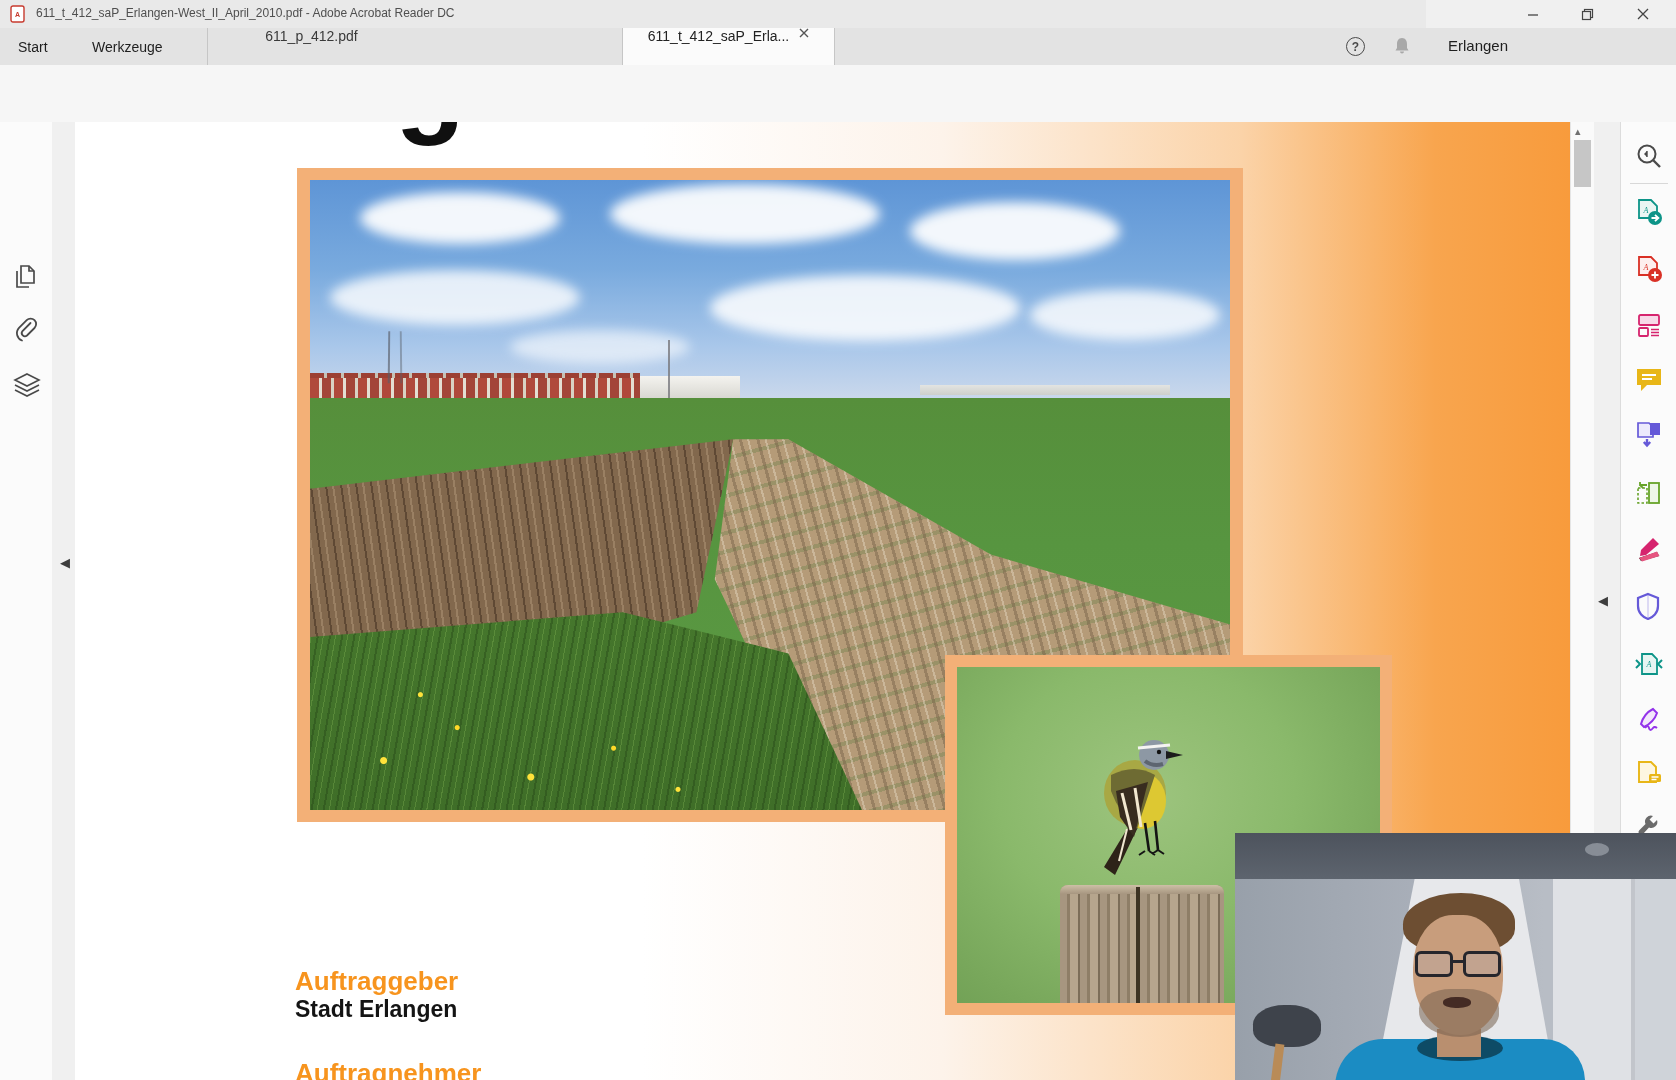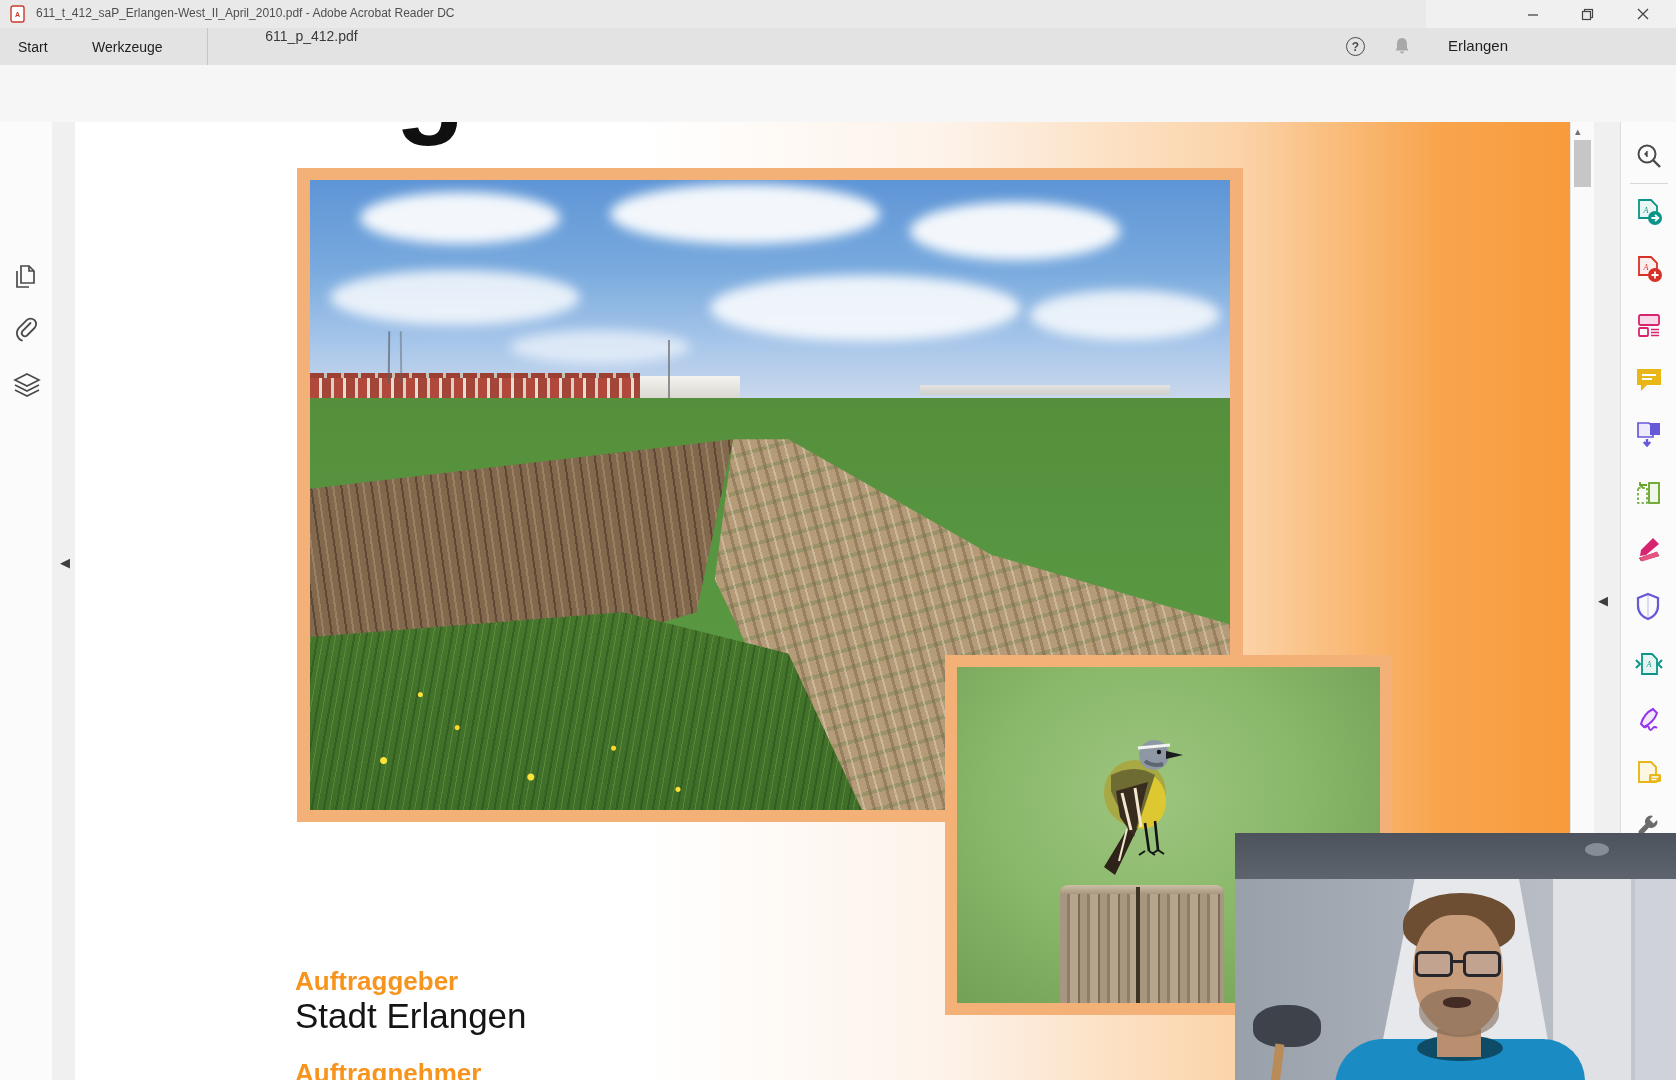--- a/index.html
+++ b/index.html
@@ -91,21 +91,21 @@
   .photo-bird-frame{left:870px;top:533px;width:447px;height:360px;}
   .photo-bird{left:12px;top:12px;width:423px;height:336px;overflow:hidden;
       background:radial-gradient(ellipse at 45% 38%,#9dc47e 0%,#8ab96b 45%,#78a75b 80%,#6e9e53 100%);}
   .post{left:103px;top:218px;width:164px;height:118px;border-radius:8px 8px 0 0;
       background:repeating-linear-gradient(90deg,#a79680 0 7px,#8e7e67 7px 10px,#b6a58d 10px 18px,#7c6d58 18px 20px);}
   .post-top{left:0;top:0;width:164px;height:9px;background:linear-gradient(180deg,#cdbfa6,#a79680);border-radius:8px 8px 0 0;}
   .post-crack{left:76px;top:2px;width:4px;height:116px;background:#3c3323;}
 
   
   .client-label{left:220px;top:844px;font-size:26px;font-weight:bold;color:#f7941e;}
-  .client-name{left:220px;top:874px;font-size:35px;font-weight:normal;color:#141414;}
+  .client-name{left:220px;top:874px;font-size:23px;font-weight:bold;color:#141414;}
   .contractor-label{left:220px;top:936px;font-size:26px;font-weight:bold;color:#f7941e;}
 
   
   .webcam{left:1235px;top:833px;width:441px;height:247px;background:#aab0ba;overflow:hidden;z-index:60;}
   .cam-ceiling{left:0;top:0;width:441px;height:46px;background:linear-gradient(180deg,#4d535d,#5d646e);}
   .cam-wall{left:0;top:46px;width:441px;height:201px;background:linear-gradient(90deg,#98a0aa 0%,#aab0ba 45%,#b8bdc5 70%);}
   .cam-panel{left:140px;top:46px;width:180px;height:201px;background:#e7e8eb;clip-path:polygon(22% 0,80% 0,100% 100%,0 100%);}
   .cam-col{left:318px;top:40px;width:78px;height:207px;background:#dfe1e5;}
   .cam-edge{left:396px;top:40px;width:4px;height:207px;background:#c2c5cb;}
   .cam-right{left:400px;top:40px;width:41px;height:207px;background:#cfd3d9;}
@@ -154,20 +154,28 @@
 <div class="abs tabbar">
   <div class="abs menu-tab" style="left:14px">
       <span>Start</span>
     </div>
   <div class="abs menu-tab" style="left:88px">
       <span>Werkzeuge</span>
     </div>
 
   <div class="abs doc-tab" style="left:207px;width:208px">
     <span>611_p_412.pdf</span>
+  </div>
+  <div class="abs doc-tab active" style="left:622px;width:213px">
+    <span>611_t_412_saP_Erla...</span>
+    <span class="tab-close">
+      <svg width="10" height="10">
+          <path d="M1,1 L9,9 M9,1 L1,9" stroke="#555" stroke-width="1.4"></path>
+        </svg>
+    </span>
   </div>
 
   <div class="abs help-circle" style="left:1346px;top:9px">
       <span>?</span>
     </div>
   <span class="abs" style="left:1392px;top:8px">
     <svg width="20" height="20">
         <path d="M10,2 C6.5,2 5,5 5,8 L5,12 L3.5,14.5 L16.5,14.5 L15,12 L15,8 C15,5 13.5,2 10,2 Z" fill="#a8a8a8"></path>
         <path d="M8,15.5 a2,2 0 0 0 4,0" fill="#a8a8a8"></path>
       </svg>

